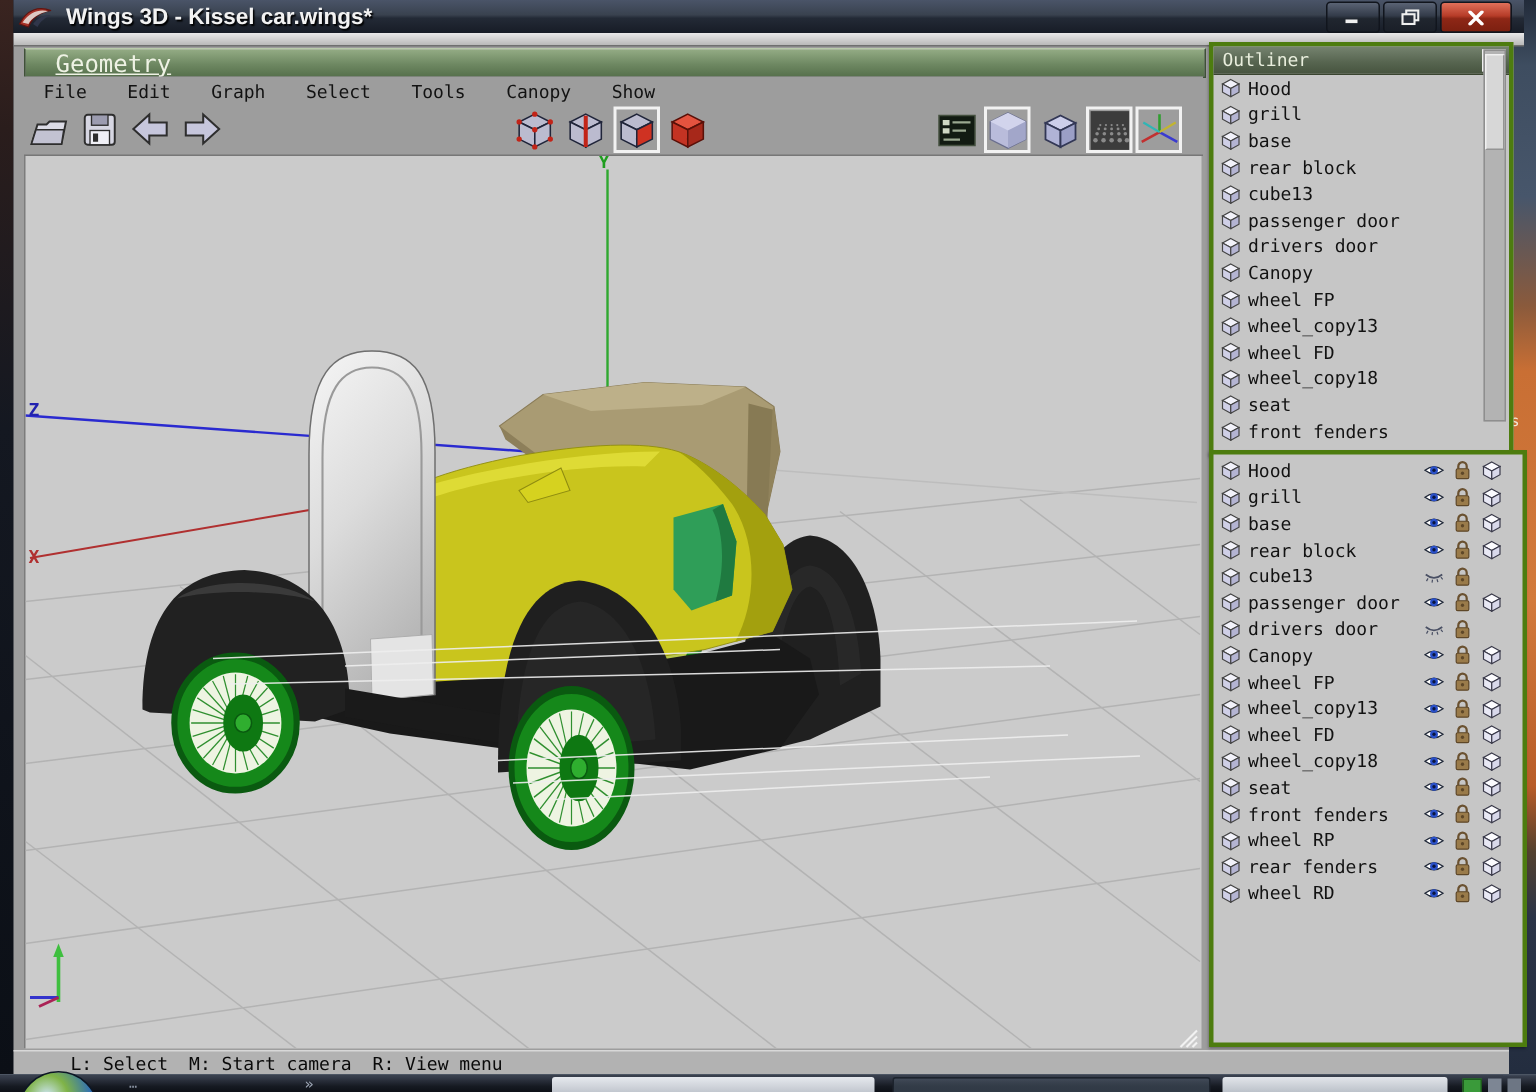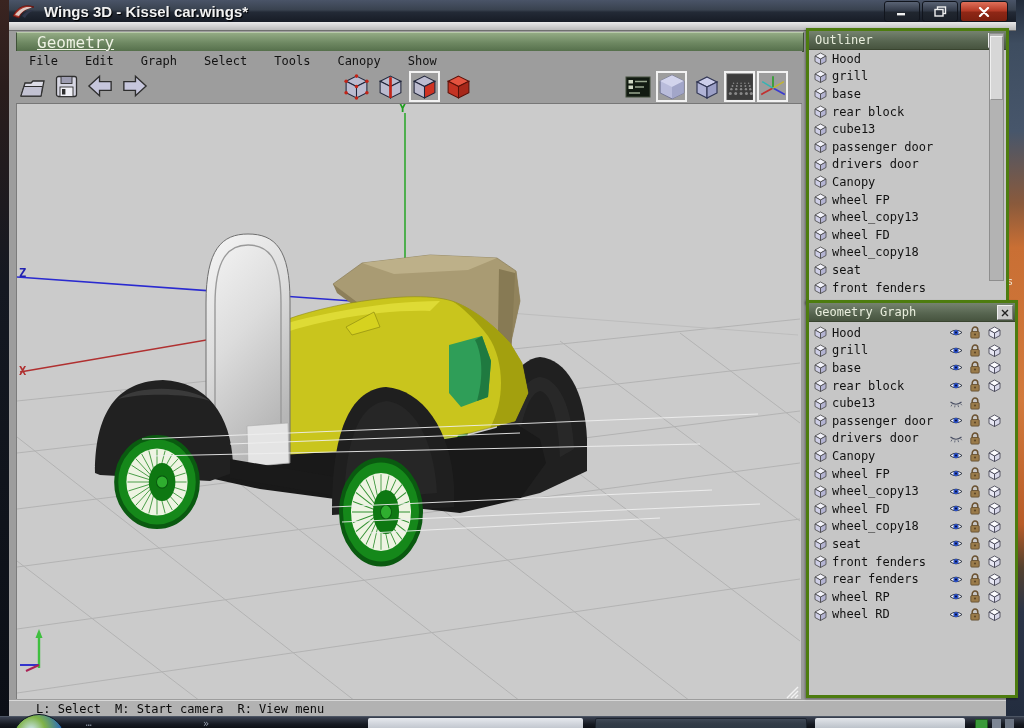--- a/index.html
+++ b/index.html
@@ -42,21 +42,21 @@
   .toolbar{position:absolute;left:16px;top:70px;width:786px;height:33px;background:#9d9d9d;
     border-bottom:1px solid #777;z-index:6;}
   .tb-ico{position:absolute;top:2px;width:29px;height:29px;display:flex;align-items:center;justify-content:center;}
   .tb-ico.active{outline:2px solid #f2f2f2;outline-offset:-1px;}
   
   .viewport{position:absolute;left:16px;top:103px;width:784px;height:595px;background:#cbcbcb;
     border-left:1px solid #7c7c7c;border-top:1px solid #7c7c7c;z-index:5;}
   .viewport svg{display:block;}
   
   .statusbar{position:absolute;left:9px;top:700px;width:997px;height:16px;background:#b2b2b2;
-    border-top:1px solid #d8d8d8;display:flex;gap:14px;align-items:center;padding-left:27px;
+    border-top:1px solid #d8d8d8;display:flex;gap:14px;align-items:center;padding-left:38px;
     box-sizing:border-box;z-index:7;}
   .statusbar span{font-size:12px;color:#0a0a0a;}
   
   .panel{position:absolute;background:#c6c6c6;border:3px solid #4d7c0f;z-index:8;
     box-shadow:-1px 1px 2px rgba(0,0,0,.35);}
   .panel-header{height:18px;background:linear-gradient(#75836f,#56644f 60%,#47543f);
     border-bottom:1px solid #39442f;display:flex;align-items:center;position:relative;}
   .panel-header .ph-title{color:#e9eedd;font-size:12px;margin-left:6px;}
   .panel-close{position:absolute;right:2px;top:2px;width:14px;height:13px;background:#c9c9c9;
     border:1px solid #7d7d7d;border-top-color:#efefef;border-left-color:#efefef;
@@ -558,28 +558,20 @@
           </span>
           <span class="row-label">front fenders</span>
         </div>
       </div>
     <div class="scrollbar">
       <div class="scroll-thumb"></div>
     </div>
   </div>
 
   <div class="panel" style="left:806px;top:300px;width:206px;height:392px;">
-    <div class="panel-header">
-      <span class="ph-title">Geometry Graph</span>
-      <span class="panel-close">
-        <svg width="8" height="8" viewBox="0 0 8 8">
-            <path d="M1,1 L7,7 M7,1 L1,7" stroke="#222" stroke-width="1.4"></path>
-          </svg>
-      </span>
-    </div>
     <div class="panel-body" style="height:372px;padding-top:2px;">
 
     <div class="row">
           <span class="icon objcube">
             <svg width="13" height="13" viewBox="0 0 13 13">
               <polygon points="6.5,1 12,4 6.5,7 1,4" fill="#f2f2fa" stroke="#444" stroke-width="0.8"></polygon>
               <polygon points="1,4 6.5,7 6.5,12.5 1,9.5" fill="#cfcfe6" stroke="#444" stroke-width="0.8"></polygon>
               <polygon points="6.5,7 12,4 12,9.5 6.5,12.5" fill="#b4b4d2" stroke="#444" stroke-width="0.8"></polygon>
             </svg>
           </span>
@@ -1024,54 +1016,54 @@
           </span>
         </div>
         <div class="row">
           <span class="icon objcube">
             <svg width="13" height="13" viewBox="0 0 13 13">
               <polygon points="6.5,1 12,4 6.5,7 1,4" fill="#f2f2fa" stroke="#444" stroke-width="0.8"></polygon>
               <polygon points="1,4 6.5,7 6.5,12.5 1,9.5" fill="#cfcfe6" stroke="#444" stroke-width="0.8"></polygon>
               <polygon points="6.5,7 12,4 12,9.5 6.5,12.5" fill="#b4b4d2" stroke="#444" stroke-width="0.8"></polygon>
             </svg>
           </span>
+          <span class="row-label">wheel RP</span>
+          <span class="gg-icons">
+            <span class="icon eye">
+              <svg width="14" height="11" viewBox="0 0 14 11">
+                <path d="M1,5.5 Q7,0.8 13,5.5 Q7,10.2 1,5.5 Z" fill="#ffffff" stroke="#222a3a" stroke-width="0.9"></path>
+                <circle cx="7" cy="5.5" r="2.6" fill="#2a50c8"></circle>
+                <circle cx="7" cy="5.5" r="1.1" fill="#0a1540"></circle>
+              </svg>
+            </span>
+            <span class="icon lock">
+              <svg width="12" height="13" viewBox="0 0 12 13">
+                <path d="M3.2,5.5 V3.9 a2.8,2.8 0 0 1 5.6,0 V5.5" fill="none" stroke="#6a5130" stroke-width="1.5"></path>
+                <rect x="1.8" y="5.5" width="8.4" height="6.6" rx="1" fill="#9a7b4a" stroke="#5e4728" stroke-width="0.8"></rect>
+                <circle cx="6" cy="8.5" r="1.1" fill="#5e4728"></circle>
+              </svg>
+            </span>
+            <span class="icon wire">
+              <svg width="13" height="13" viewBox="0 0 13 13">
+                <polygon points="6.5,1 12,4 6.5,7 1,4" fill="#fbfbfe" stroke="#3a3a4a" stroke-width="0.8"></polygon>
+                <polygon points="1,4 6.5,7 6.5,12.5 1,9.5" fill="#e8e8f4" stroke="#3a3a4a" stroke-width="0.8"></polygon>
+                <polygon points="6.5,7 12,4 12,9.5 6.5,12.5" fill="#d8d8ea" stroke="#3a3a4a" stroke-width="0.8"></polygon>
+              </svg>
+            </span>
+          </span>
+        </div>
+        <div class="row">
+          <span class="icon objcube">
+            <svg width="13" height="13" viewBox="0 0 13 13">
+              <polygon points="6.5,1 12,4 6.5,7 1,4" fill="#f2f2fa" stroke="#444" stroke-width="0.8"></polygon>
+              <polygon points="1,4 6.5,7 6.5,12.5 1,9.5" fill="#cfcfe6" stroke="#444" stroke-width="0.8"></polygon>
+              <polygon points="6.5,7 12,4 12,9.5 6.5,12.5" fill="#b4b4d2" stroke="#444" stroke-width="0.8"></polygon>
+            </svg>
+          </span>
           <span class="row-label">rear fenders</span>
-          <span class="gg-icons">
-            <span class="icon eye">
-              <svg width="14" height="11" viewBox="0 0 14 11">
-                <path d="M1,5.5 Q7,0.8 13,5.5 Q7,10.2 1,5.5 Z" fill="#ffffff" stroke="#222a3a" stroke-width="0.9"></path>
-                <circle cx="7" cy="5.5" r="2.6" fill="#2a50c8"></circle>
-                <circle cx="7" cy="5.5" r="1.1" fill="#0a1540"></circle>
-              </svg>
-            </span>
-            <span class="icon lock">
-              <svg width="12" height="13" viewBox="0 0 12 13">
-                <path d="M3.2,5.5 V3.9 a2.8,2.8 0 0 1 5.6,0 V5.5" fill="none" stroke="#6a5130" stroke-width="1.5"></path>
-                <rect x="1.8" y="5.5" width="8.4" height="6.6" rx="1" fill="#9a7b4a" stroke="#5e4728" stroke-width="0.8"></rect>
-                <circle cx="6" cy="8.5" r="1.1" fill="#5e4728"></circle>
-              </svg>
-            </span>
-            <span class="icon wire">
-              <svg width="13" height="13" viewBox="0 0 13 13">
-                <polygon points="6.5,1 12,4 6.5,7 1,4" fill="#fbfbfe" stroke="#3a3a4a" stroke-width="0.8"></polygon>
-                <polygon points="1,4 6.5,7 6.5,12.5 1,9.5" fill="#e8e8f4" stroke="#3a3a4a" stroke-width="0.8"></polygon>
-                <polygon points="6.5,7 12,4 12,9.5 6.5,12.5" fill="#d8d8ea" stroke="#3a3a4a" stroke-width="0.8"></polygon>
-              </svg>
-            </span>
-          </span>
-        </div>
-        <div class="row">
-          <span class="icon objcube">
-            <svg width="13" height="13" viewBox="0 0 13 13">
-              <polygon points="6.5,1 12,4 6.5,7 1,4" fill="#f2f2fa" stroke="#444" stroke-width="0.8"></polygon>
-              <polygon points="1,4 6.5,7 6.5,12.5 1,9.5" fill="#cfcfe6" stroke="#444" stroke-width="0.8"></polygon>
-              <polygon points="6.5,7 12,4 12,9.5 6.5,12.5" fill="#b4b4d2" stroke="#444" stroke-width="0.8"></polygon>
-            </svg>
-          </span>
-          <span class="row-label">wheel RP</span>
           <span class="gg-icons">
             <span class="icon eye">
               <svg width="14" height="11" viewBox="0 0 14 11">
                 <path d="M1,5.5 Q7,0.8 13,5.5 Q7,10.2 1,5.5 Z" fill="#ffffff" stroke="#222a3a" stroke-width="0.9"></path>
                 <circle cx="7" cy="5.5" r="2.6" fill="#2a50c8"></circle>
                 <circle cx="7" cy="5.5" r="1.1" fill="#0a1540"></circle>
               </svg>
             </span>
             <span class="icon lock">
               <svg width="12" height="13" viewBox="0 0 12 13">

